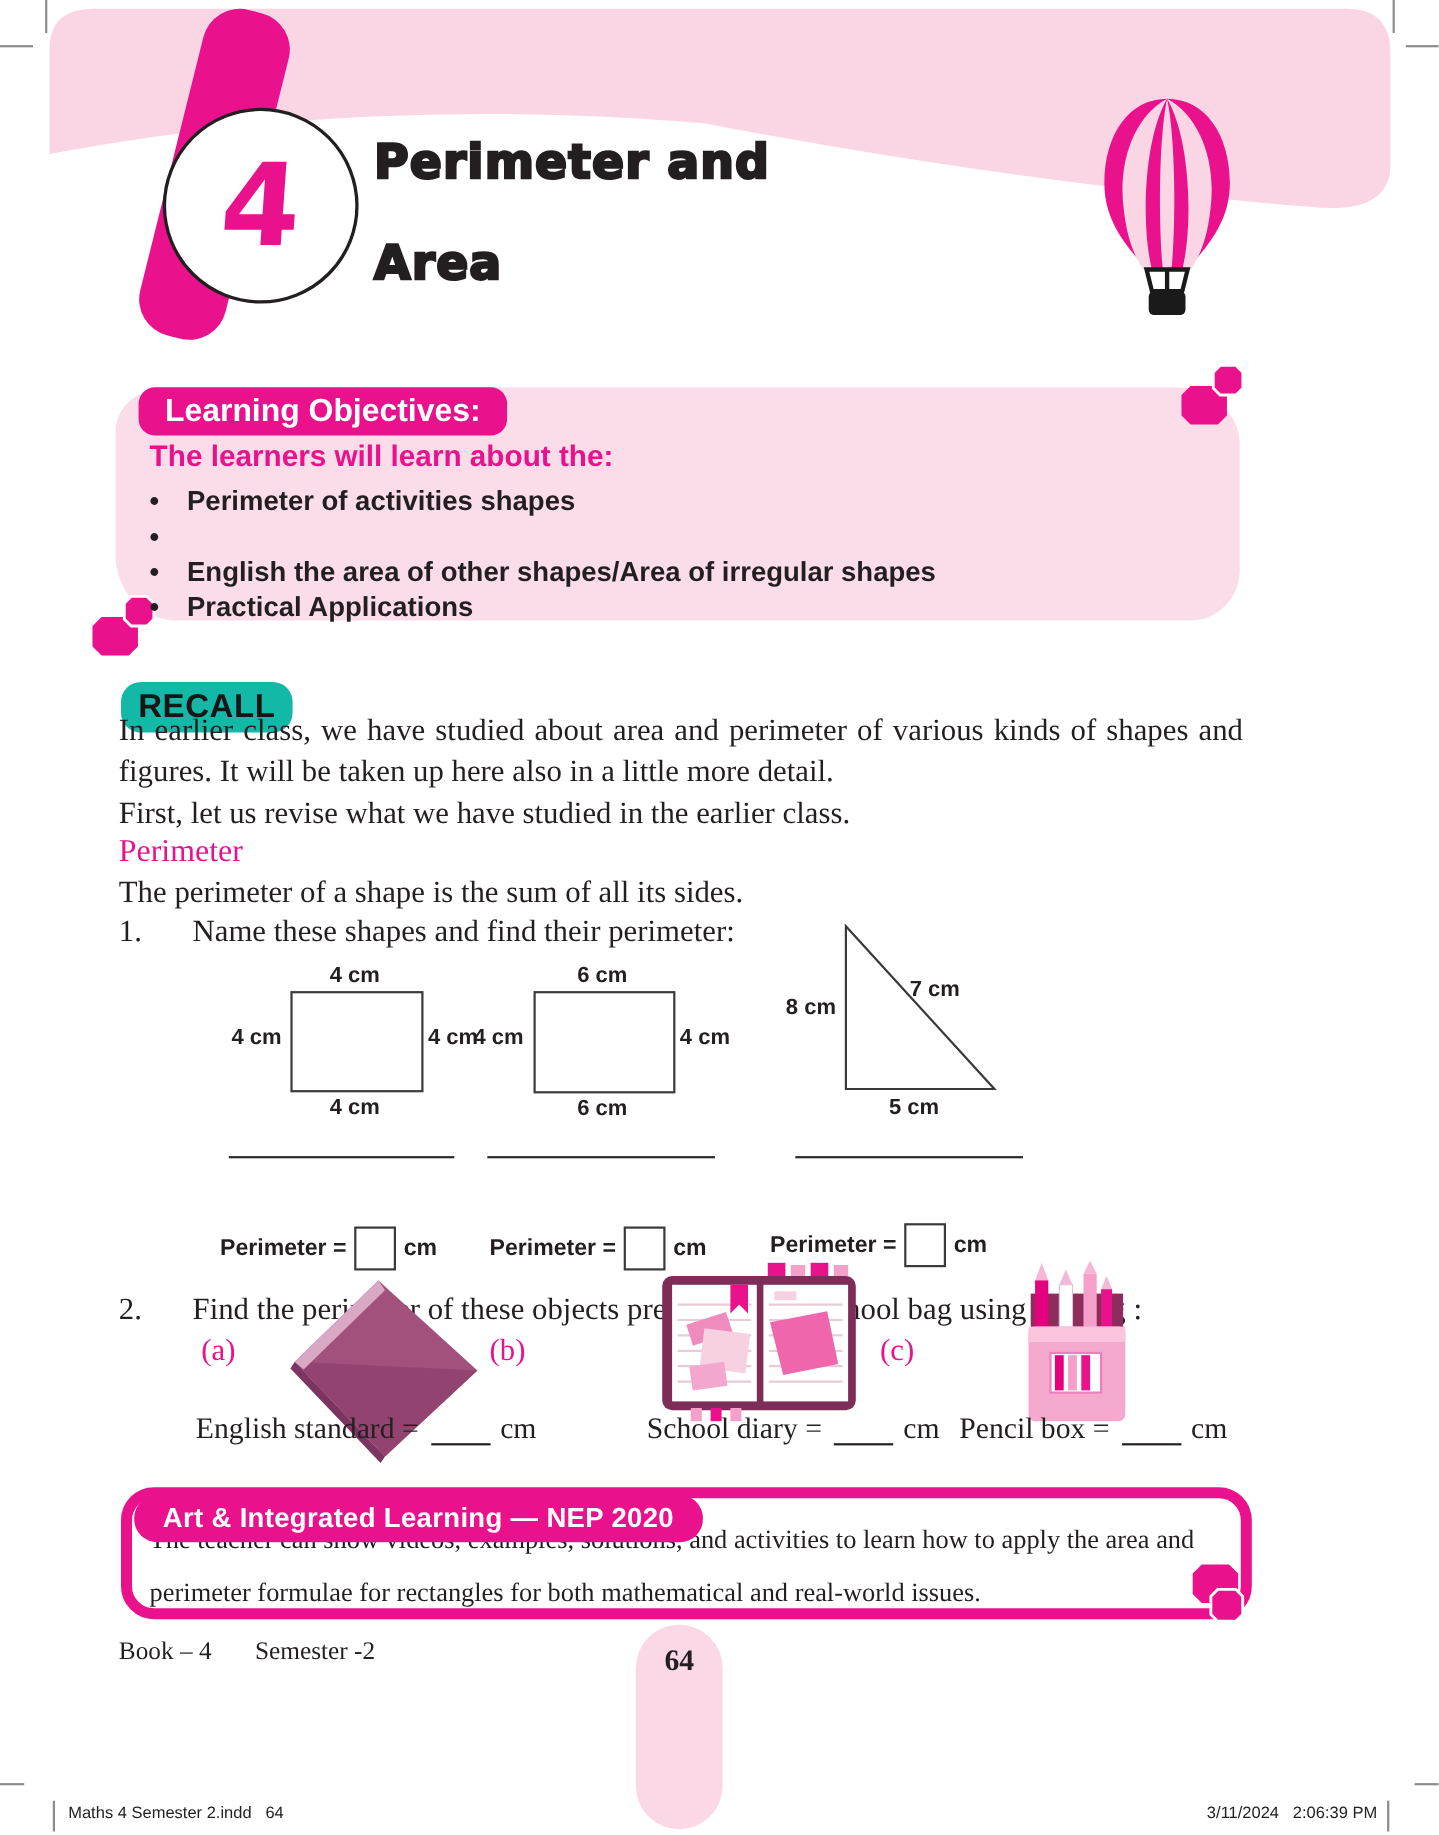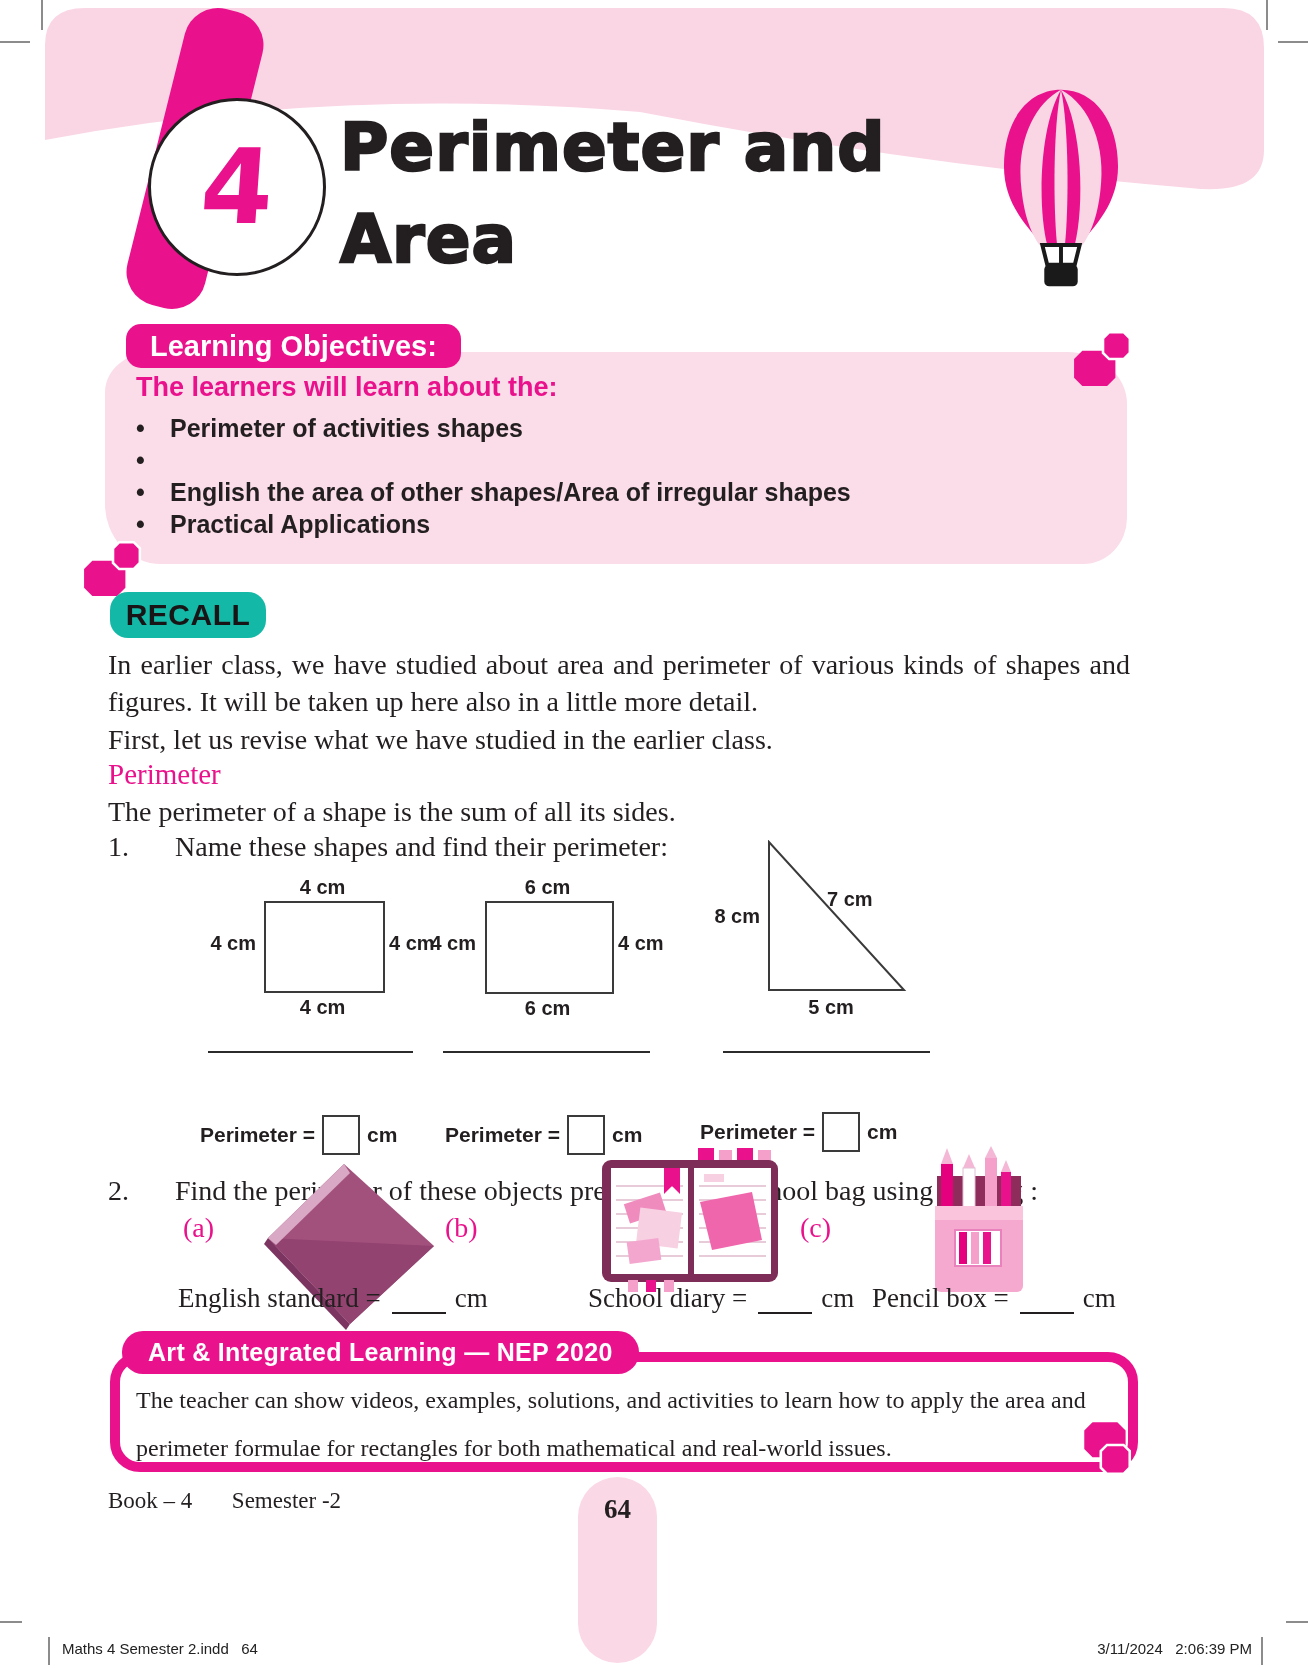--- a/index.html
+++ b/index.html
@@ -1,34 +1,34 @@
 <!DOCTYPE html>
 <html><head>
 <meta charset="utf-8">
 <style>
   html,body{margin:0;padding:0;background:#ffffff;}
   .page{position:relative;width:1308px;height:1668px;background:#ffffff;overflow:hidden;
         font-family:"Liberation Sans",sans-serif;color:#231F20;}
   .abs{position:absolute;}
   .serif{font-family:"Liberation Serif",serif;}
-  .sansb{font-family:"Liberation Sans",sans-serif;font-weight:bold;}
+  .sansb{font-family:"Liberation Sans",sans-serif;font-weight:bold;margin-top:28px;}
 
   
   .mark{position:absolute;background:#8c8c8c;}
 
   
   .band-svg{left:0;top:0;}
   .ribbon{left:155px;top:6px;width:80px;height:305px;background:#EA128C;border-radius:34px;
           transform:rotate(14deg);}
   .num-circle{left:148px;top:98px;width:172px;height:172px;background:#fff;border:3px solid #231F20;
               border-radius:50%;display:flex;align-items:center;justify-content:center;}
   .num-circle span{color:#EA128C;font-size:104px;font-weight:bold;font-family:"DejaVu Sans",sans-serif;
                    transform:skewX(-4deg);}
   .chapter-title{left:340px;top:102px;width:640px;font-family:"DejaVu Sans",sans-serif;
-                 font-weight:bold;font-size:66px;line-height:92px;color:#231F20;
+                 font-weight:bold;font-size:43px;line-height:92px;color:#231F20;
                  -webkit-text-stroke:2.4px #231F20;letter-spacing:1px;}
 
   
   .lo-panel{left:105px;top:352px;width:1022px;height:212px;background:#FBDCE9;
             border-radius:48px 60px 44px 56px / 40px 52px 46px 60px;}
   .lo-badge{left:126px;top:324px;height:44px;background:#EA128C;border-radius:15px;
             color:#fff;font-size:29px;line-height:44px;padding:0 24px;}
   .lo-intro{left:136px;top:372px;font-size:27px;color:#EA128C;}
   .lo-item{left:136px;width:960px;height:33px;display:flex;align-items:center;font-size:25px;}
   .lo-item .dot{width:34px;font-size:25px;}

